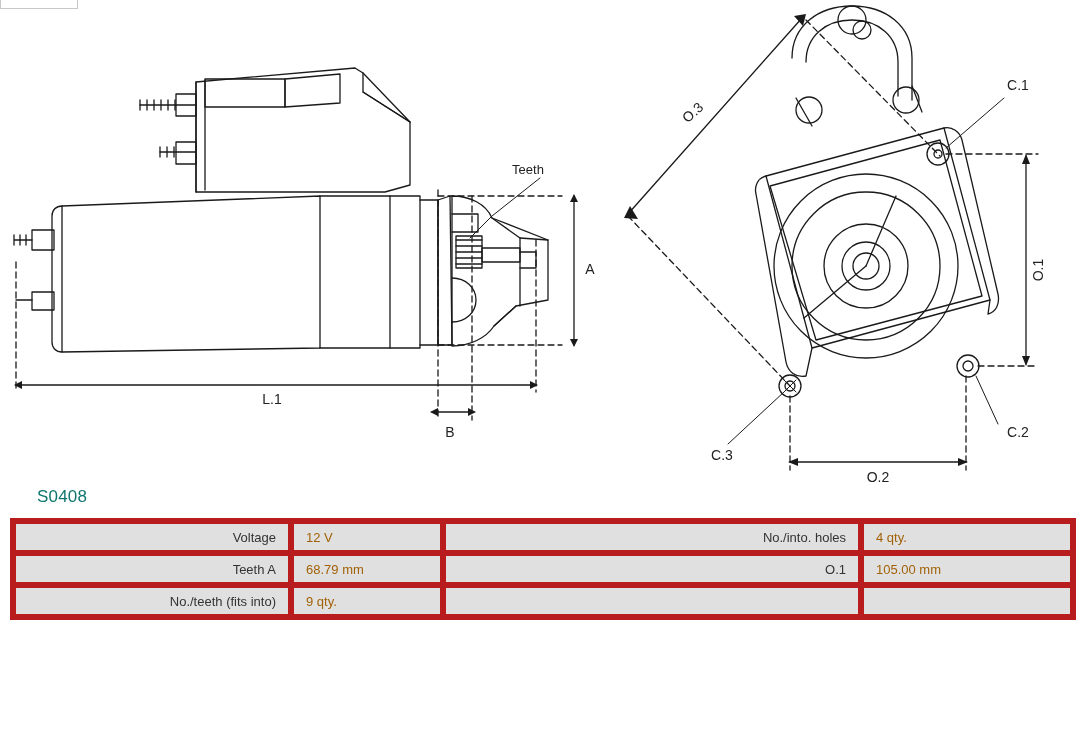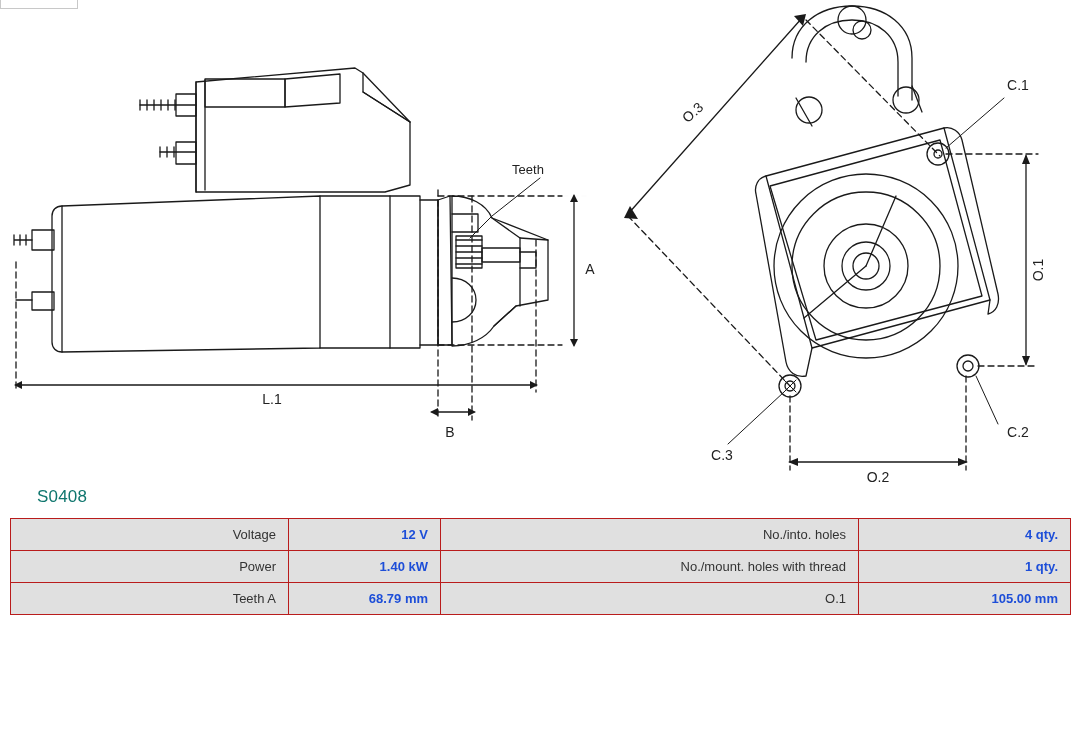--- a/index.html
+++ b/index.html
@@ -46,36 +46,35 @@
     left: 10px;
     top: 518px;
     width: 1060px;
   }
   table.specs {
     border-collapse: collapse;
     width: 1060px;
     table-layout: fixed;
   }
   table.specs td {
-    border: 1px solid #b91c1c;
+    border: 6px solid #b91c1c;
     height: 32px;
     font-size: 13px;
     padding: 0 12px;
     vertical-align: middle;
     background: #e0e0e0;
   }
   td.lbl {
     text-align: right;
     color: #333;
   }
   td.val {
-    text-align: right;
-    color: #1d4ed8;
+    text-align: left;
+    color: #a16207;
     background: #efefef;
-    font-weight: bold;
   }
   td.empty { background: #e0e0e0; }
   td.empty-light { background: #efefef; }
   .col-l1 { width: 278px; }
   .col-v1 { width: 152px; }
   .col-l2 { width: 418px; }
   .col-v2 { width: 212px; }
   svg text {
     font-family: "Liberation Sans", sans-serif;
     fill: #222;
@@ -227,28 +226,28 @@
           <col class="col-v2">
       </colgroup>
       <tbody>
         <tr>
           <td class="lbl">Voltage</td>
           <td class="val">12 V</td>
           <td class="lbl">No./into. holes</td>
           <td class="val">4 qty.</td>
         </tr>
         <tr>
-          <td class="lbl">Power</td>
-          <td class="val">1.40 kW</td>
-          <td class="lbl">No./mount. holes with thread</td>
-          <td class="val">1 qty.</td>
-        </tr>
-        <tr>
           <td class="lbl">Teeth A</td>
           <td class="val">68.79 mm</td>
           <td class="lbl">O.1</td>
           <td class="val">105.00 mm</td>
         </tr>
+        <tr>
+          <td class="lbl">No./teeth (fits into)</td>
+          <td class="val">9 qty.</td>
+          <td class="empty"></td>
+          <td class="empty-light"></td>
+        </tr>
       </tbody>
     </table>
   </div>
 
 </div>
 
 </body></html>

